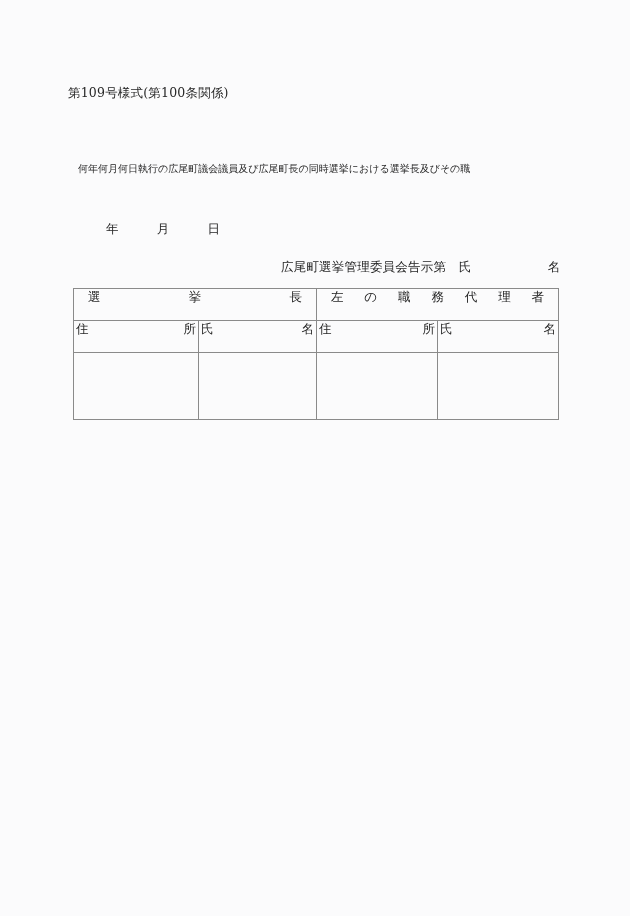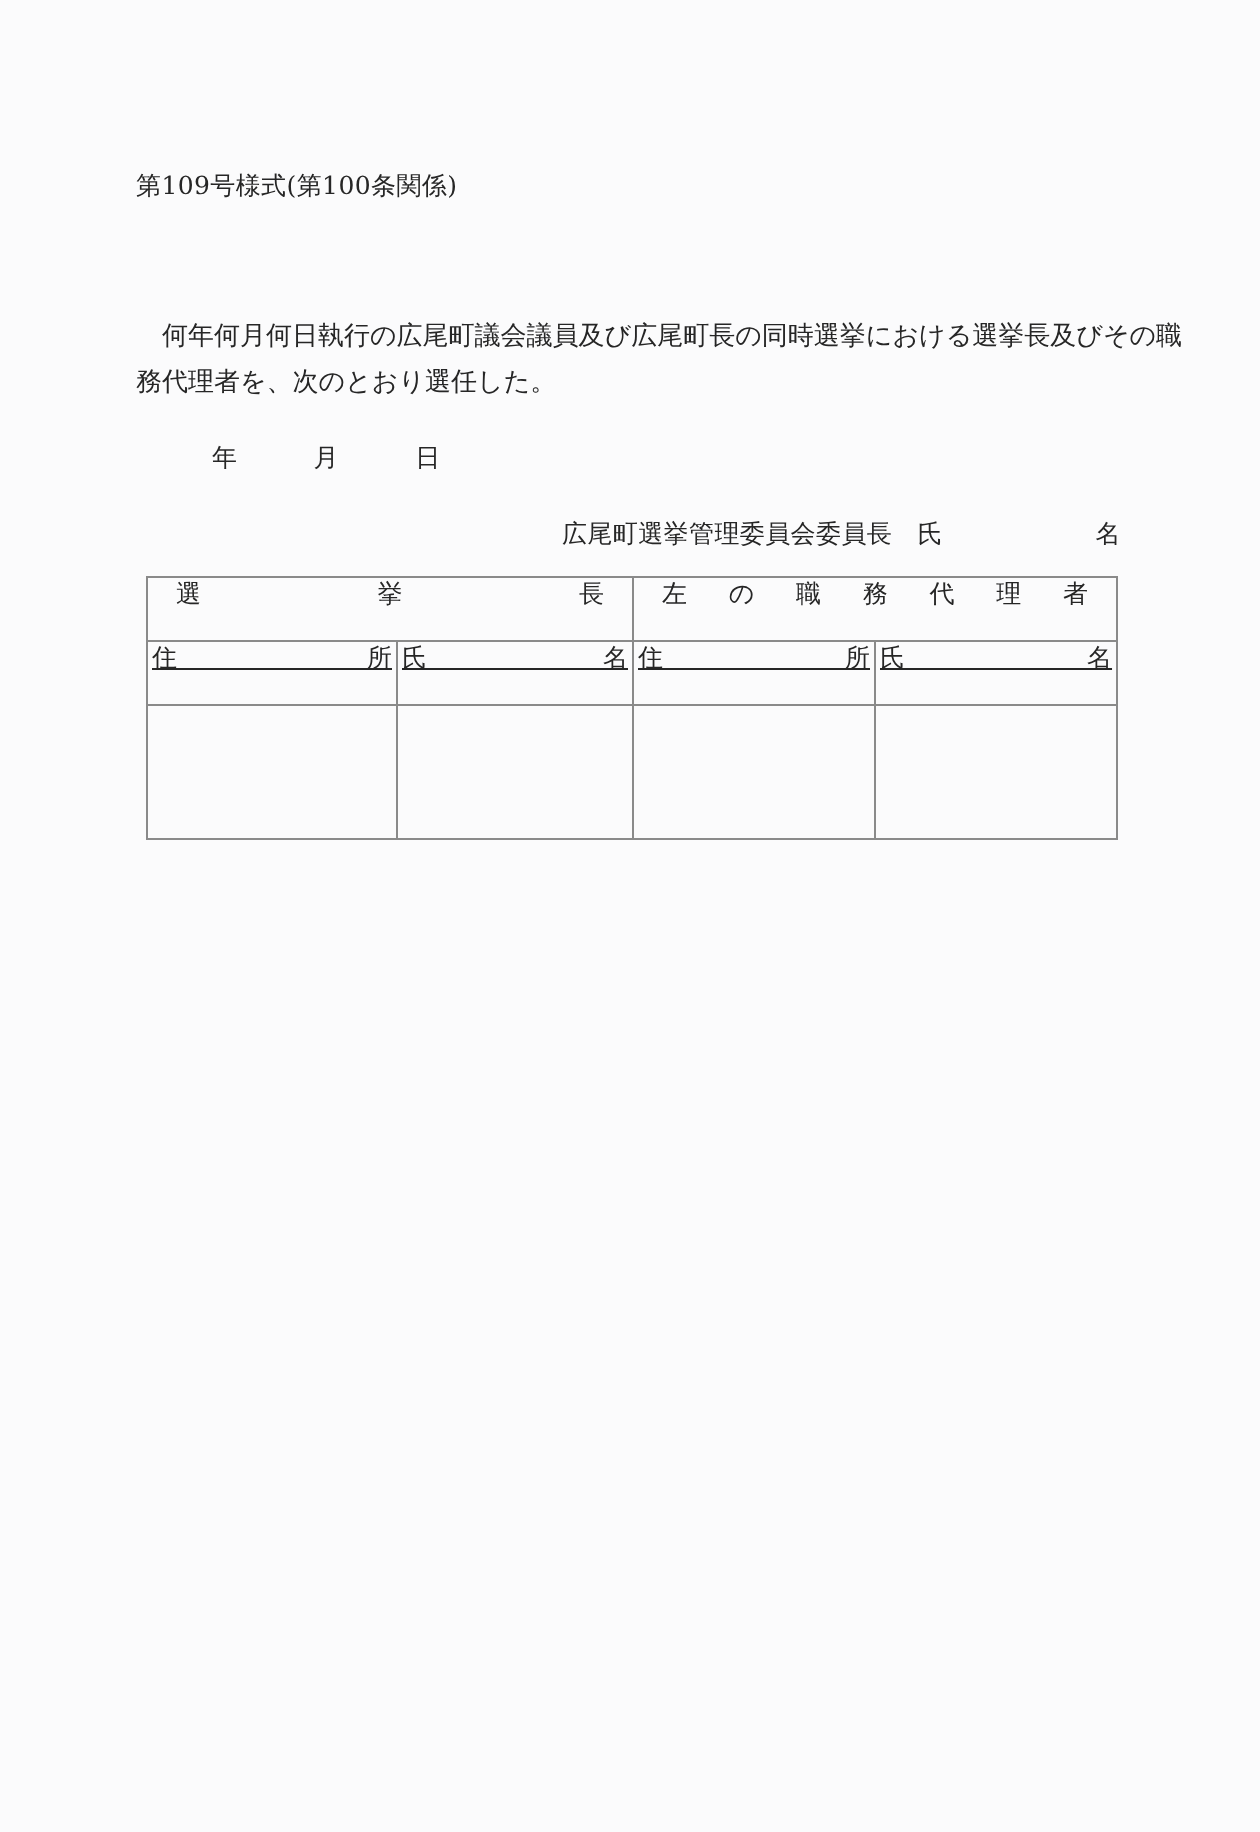--- a/index.html
+++ b/index.html
@@ -42,21 +42,21 @@
   #notice-line {
     left: 82px;
     top: 118px;
   }
 
   #body-paragraph {
     position: absolute;
     left: 68px;
     top: 157px;
     width: 500px;
-    font-size: 13px;
+    font-size: 10px;
     line-height: 23px;
     color: #262626;
   }
   #body-paragraph .para-line {
     white-space: pre;
     display: block;
   }
 
   #date-line {
     left: 106px;
@@ -109,43 +109,41 @@
     padding: 0 14px;
     box-sizing: border-box;
   }
   .spread-tight {
     display: block;
     width: 100%;
     text-align: justify;
     text-align-last: justify;
     padding: 0 2px;
     box-sizing: border-box;
-    text-decoration: underline;
   }
   .hdr-cell-flex {
     display: flex;
     height: 100%;
   }
 </style>
 </head>
 <body>
 
 <div class="page">
 
   <div class="line" id="form-number">第109号様式(第100条関係)</div>
 
 
   <div id="body-paragraph">
     <span class="para-line">　何年何月何日執行の広尾町議会議員及び広尾町長の同時選挙における選挙長及びその職</span>
-    <span class="para-line">務代理者を、次のとおり選任した。</span>
   </div>
 
   <div class="line" id="date-line">年　　　月　　　日</div>
 
-  <div class="line" id="signature-line">広尾町選挙管理委員会委員長　氏　　　　　　名</div>
+  <div class="line" id="signature-line">広尾町選挙管理委員会告示第　氏　　　　　　名</div>
 
   <div class="table-wrap">
     <table class="form-table">
       <colgroup>
         <col style="width:125px">
         <col style="width:118px">
         <col style="width:121px">
         <col style="width:121px">
       </colgroup>
       <tbody>

